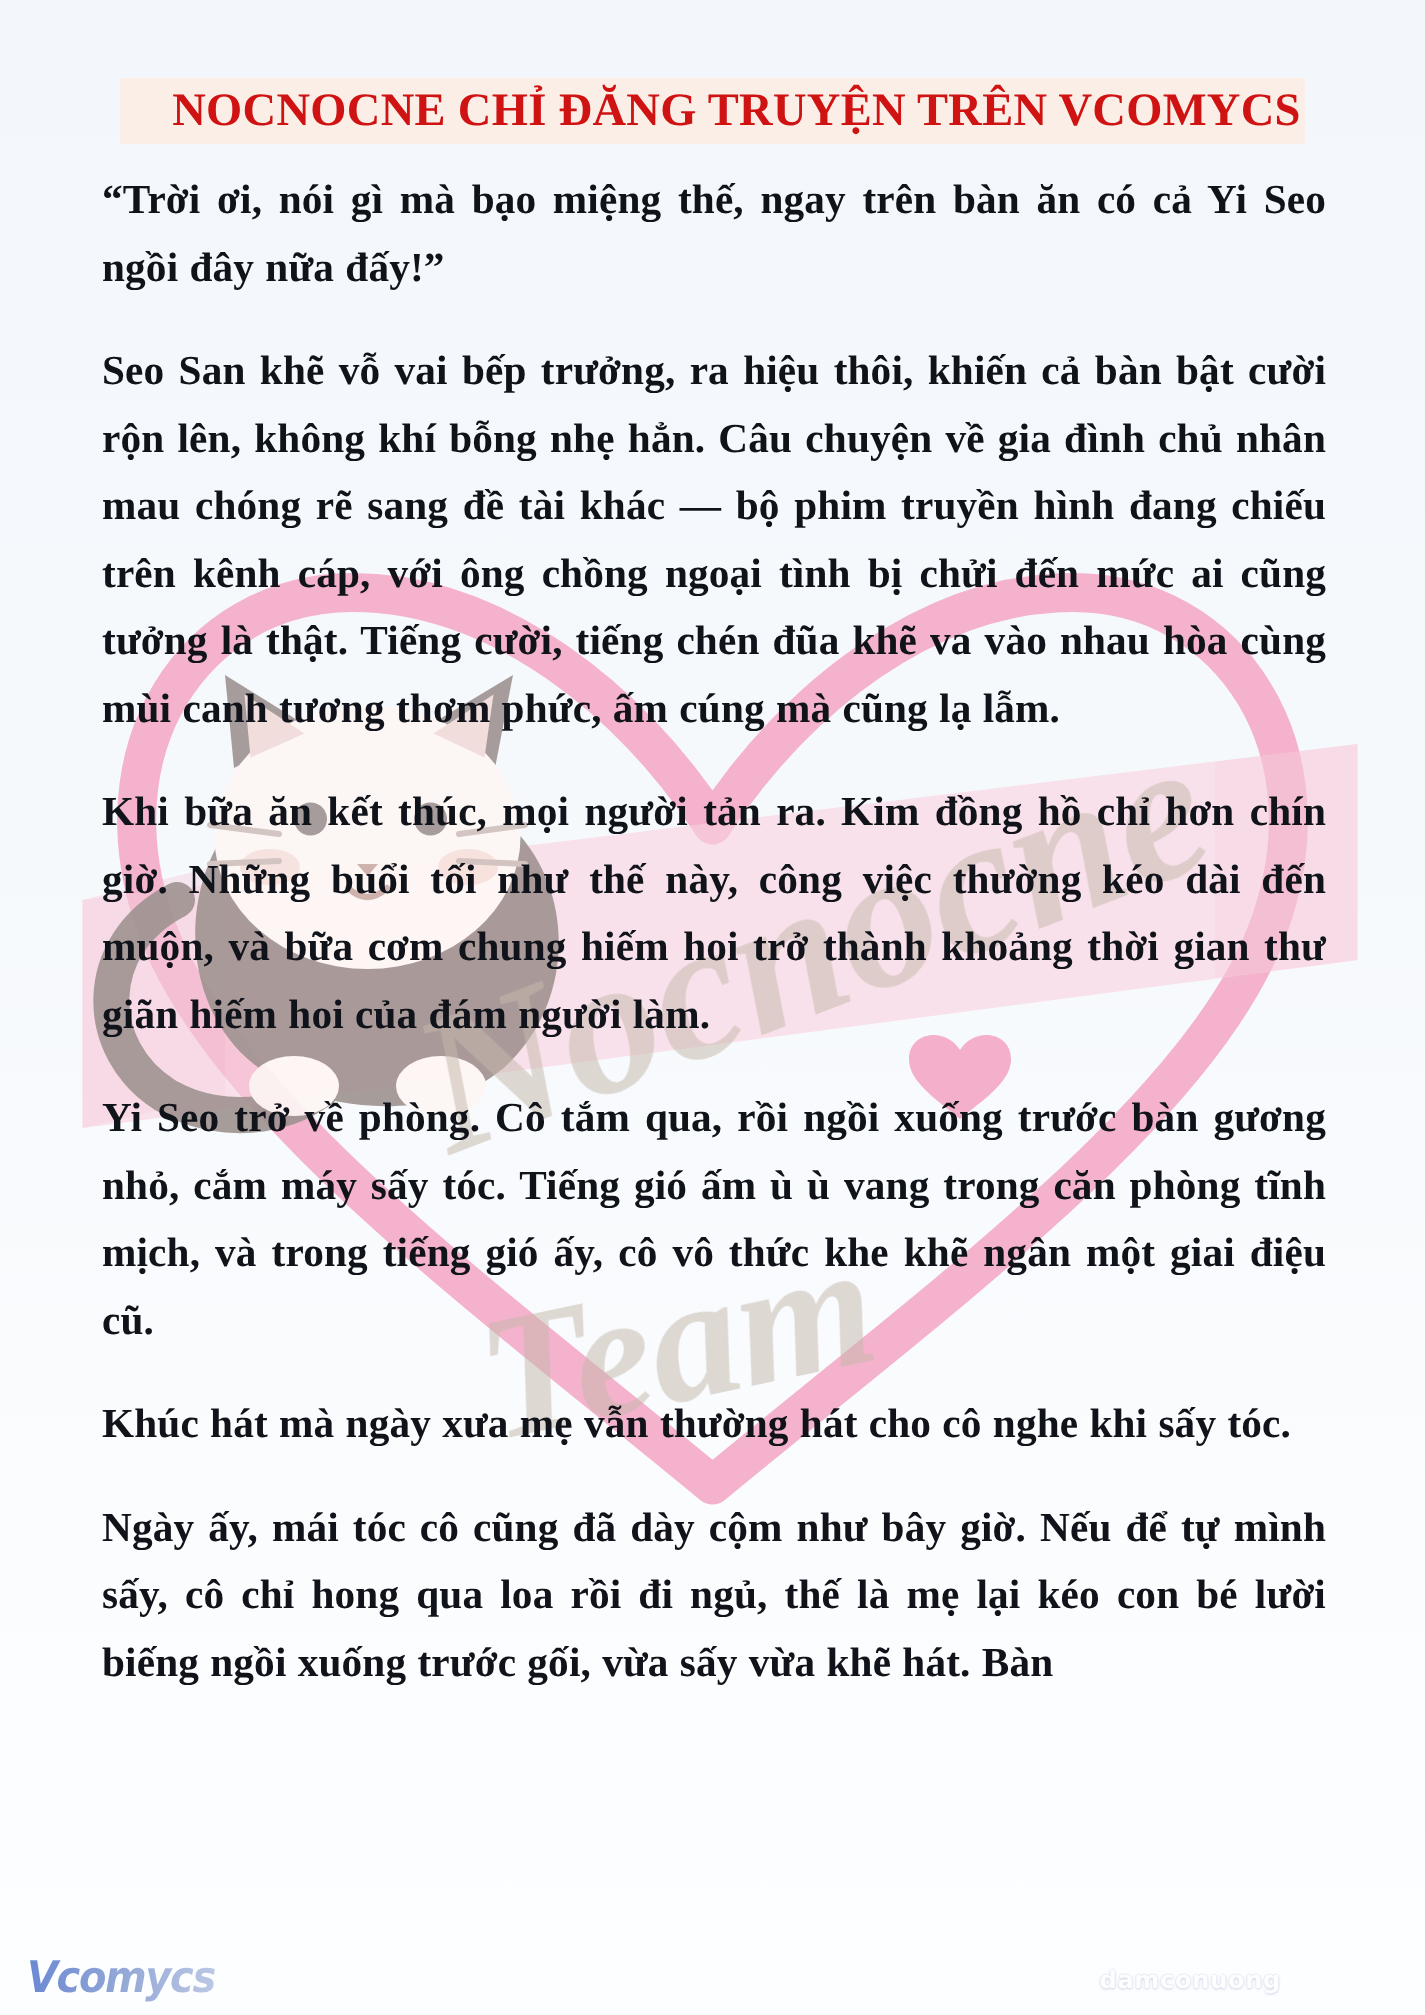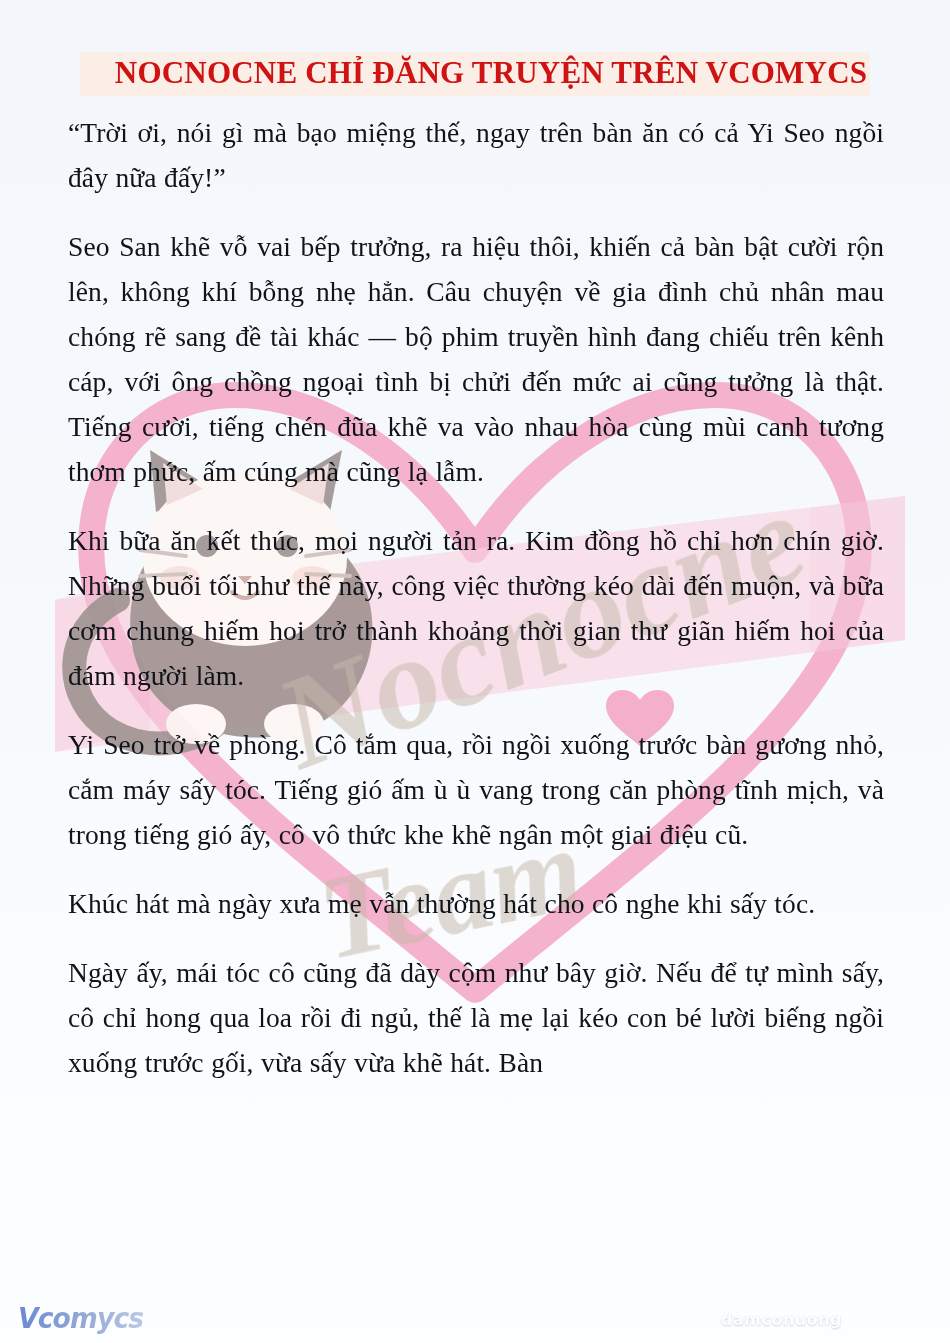--- a/index.html
+++ b/index.html
@@ -70,34 +70,35 @@
     z-index: 3;
   }
   .para {
     color: #10131a;
     font-family: "Liberation Serif", "DejaVu Serif", serif;
     font-size: 27.5px;
     line-height: 45px;
     text-align: justify;
     text-align-last: left;
     margin: 0 0 24px 0;
-    font-weight: 400;
+    font-weight: 700;
     letter-spacing: 0.1px;
     word-spacing: 0.5px;
   }
   .para:last-child { margin-bottom: 0; }
 
   
   .footer {
     position: absolute;
     left: 0;
     bottom: 0;
     width: 860px;
     height: 60px;
     z-index: 4;
+    padding-left: 12px;
   }
   .brand-logo {
     position: absolute;
     left: 18px;
     bottom: 8px;
     font-family: "DejaVu Sans", sans-serif;
     font-weight: bold;
     font-style: italic;
     font-size: 29px;
     letter-spacing: -1px;

